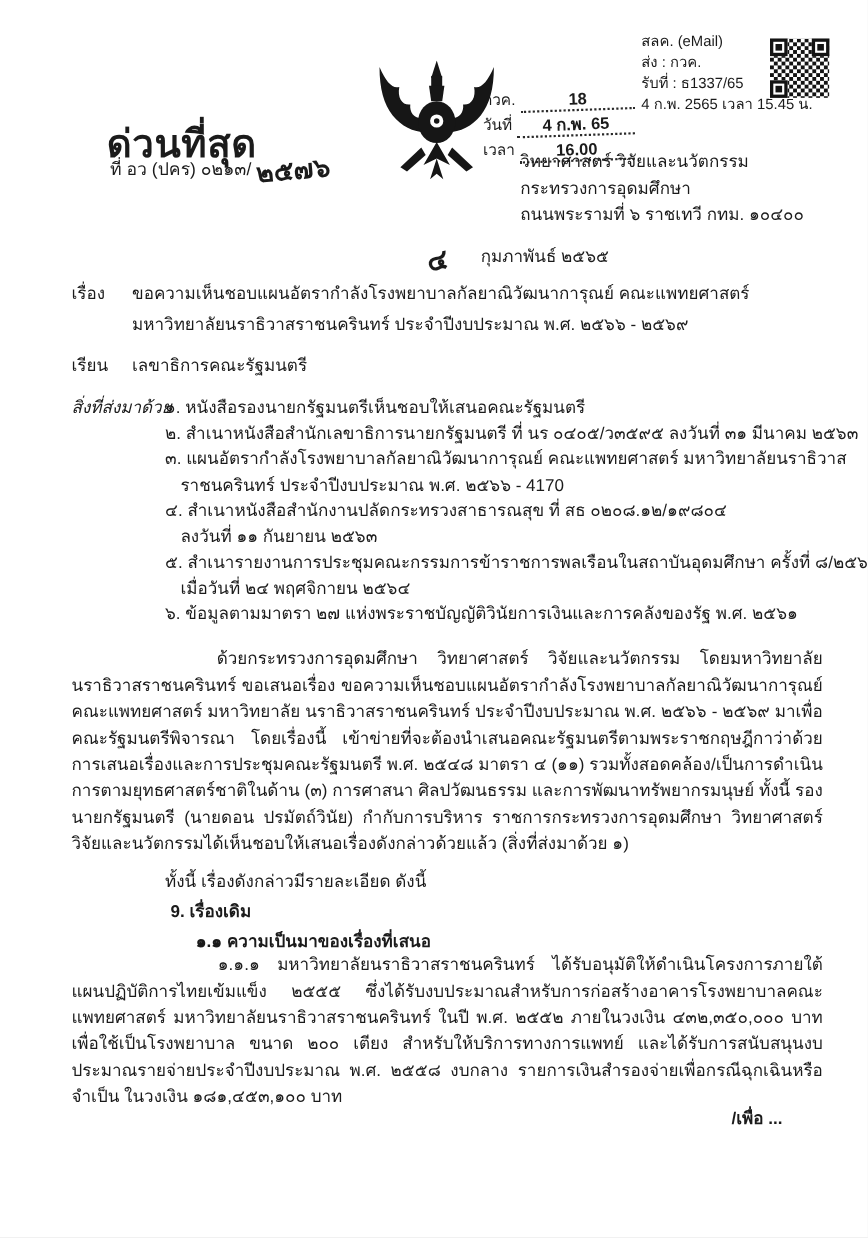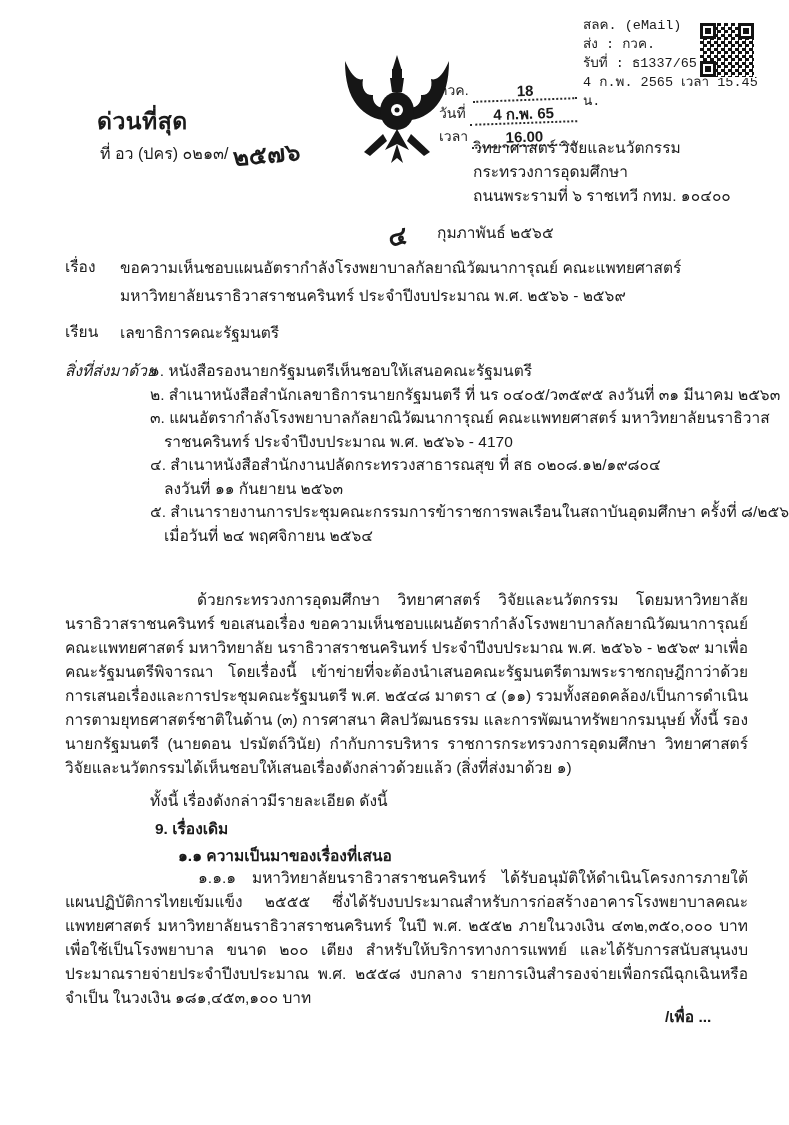--- a/index.html
+++ b/index.html
@@ -11,31 +11,31 @@
   }
   
   .stamp-received{position:absolute;left:439px;top:34px;width:138px;margin-top:44px;}
   .srow{display:flex;align-items:flex-end;height:23px;font-size:14px;}
   .srow .slabel{flex:0 0 auto;padding-right:4px;}
   .srow .svalue{
     flex:1 1 auto;text-align:center;border-bottom:2px dotted #2a2a2a;
     font-weight:700;font-size:15px;transform:rotate(-2deg);line-height:16px;
   }
   
-  .stamp-email{position:absolute;left:583px;top:16px;width:196px;height:100px;font-size:13.5px;line-height:19px;font-family:Liberation Mono, monospace;}
+  .stamp-email{position:absolute;left:583px;top:28px;width:196px;height:100px;font-size:13.5px;line-height:19px;}
   .qr{position:absolute;left:117px;top:7px;width:54px;height:54px;
       background:conic-gradient(#131313 0 25%,#fff 0 50%,#131313 0 75%,#fff 0) 0 0/7px 7px;
       outline:1px solid #fff;}
   .qf{position:absolute;width:16px;height:16px;background:#fff;border:3px solid #131313;box-sizing:border-box;}
   .qf::after{content:"";position:absolute;inset:2px;background:#131313;}
   .qf.tl{left:0;top:0}.qf.tr{right:0;top:0}.qf.bl{left:0;bottom:0}
   
   .garuda{position:absolute;left:336px;top:55px;width:122px;height:112px;}
   
-  .urgent{position:absolute;left:97px;top:103px;font-size:23px;font-weight:800;letter-spacing:.5px;}
+  .urgent{position:absolute;left:97px;top:103px;font-size:35px;font-weight:800;letter-spacing:.5px;}
   .refline{position:absolute;left:100px;top:141px;font-size:16px;white-space:nowrap;}
   .hw{display:inline-block;font-weight:700;font-size:24px;transform:rotate(-5deg);line-height:10px;vertical-align:-4px;}
   
   .agency{position:absolute;left:473px;top:136px;line-height:24px;white-space:nowrap;}
   .dateline{position:absolute;left:388px;top:214px;height:32px;}
   .dateline .day{position:absolute;left:0;top:2px;font-size:25px;font-weight:700;transform:rotate(-10deg);}
   .dateline .drest{position:absolute;left:49px;top:6px;white-space:nowrap;}
   
   .lrow{position:absolute;left:65px;display:grid;grid-template-columns:55px 1fr;width:690px;}
   .lrow .ltext div{white-space:nowrap;line-height:28px;}
@@ -142,20 +142,21 @@
     <div class="alabel">สิ่งที่ส่งมาด้วย</div>
     <div class="alines">
       <div class="aline">๑. หนังสือรองนายกรัฐมนตรีเห็นชอบให้เสนอคณะรัฐมนตรี</div>
       <div class="aline">๒. สำเนาหนังสือสำนักเลขาธิการนายกรัฐมนตรี ที่ นร ๐๔๐๕/ว๓๕๙๕ ลงวันที่ ๓๑ มีนาคม ๒๕๖๓</div>
       <div class="aline">๓. แผนอัตรากำลังโรงพยาบาลกัลยาณิวัฒนาการุณย์ คณะแพทยศาสตร์ มหาวิทยาลัยนราธิวาส</div>
       <div class="aline cont">ราชนครินทร์ ประจำปีงบประมาณ พ.ศ. ๒๕๖๖ - 4170</div>
       <div class="aline">๔. สำเนาหนังสือสำนักงานปลัดกระทรวงสาธารณสุข ที่ สธ ๐๒๐๘.๑๒/๑๙๘๐๔</div>
       <div class="aline cont">ลงวันที่ ๑๑ กันยายน ๒๕๖๓</div>
       <div class="aline">๕. สำเนารายงานการประชุมคณะกรรมการข้าราชการพลเรือนในสถาบันอุดมศึกษา ครั้งที่ ๘/๒๕๖๔</div>
       <div class="aline cont">เมื่อวันที่ ๒๔ พฤศจิกายน ๒๕๖๔</div>
+      <div class="aline">๖. ข้อมูลตามมาตรา ๒๗ แห่งพระราชบัญญัติวินัยการเงินและการคลังของรัฐ พ.ศ. ๒๕๖๑</div>
     </div>
   </div>
 
   <div class="para p1">ด้วยกระทรวงการอุดมศึกษา วิทยาศาสตร์ วิจัยและนวัตกรรม โดยมหาวิทยาลัยนราธิวาสราชนครินทร์ ขอเสนอเรื่อง ขอความเห็นชอบแผนอัตรากำลังโรงพยาบาลกัลยาณิวัฒนาการุณย์ คณะแพทยศาสตร์ มหาวิทยาลัย นราธิวาสราชนครินทร์ ประจำปีงบประมาณ พ.ศ. ๒๕๖๖ - ๒๕๖๙ มาเพื่อคณะรัฐมนตรีพิจารณา โดยเรื่องนี้ เข้าข่ายที่จะต้องนำเสนอคณะรัฐมนตรีตามพระราชกฤษฎีกาว่าด้วยการเสนอเรื่องและการประชุมคณะรัฐมนตรี พ.ศ. ๒๕๔๘ มาตรา ๔ (๑๑) รวมทั้งสอดคล้อง/เป็นการดำเนินการตามยุทธศาสตร์ชาติในด้าน (๓) การศาสนา ศิลปวัฒนธรรม และการพัฒนาทรัพยากรมนุษย์ ทั้งนี้ รองนายกรัฐมนตรี (นายดอน ปรมัตถ์วินัย) กำกับการบริหาร ราชการกระทรวงการอุดมศึกษา วิทยาศาสตร์ วิจัยและนวัตกรรมได้เห็นชอบให้เสนอเรื่องดังกล่าวด้วยแล้ว (สิ่งที่ส่งมาด้วย ๑)</div>
   <div class="intro2">ทั้งนี้ เรื่องดังกล่าวมีรายละเอียด ดังนี้</div>
   <div class="h1">9. เรื่องเดิม</div>
   <div class="h11">๑.๑ ความเป็นมาของเรื่องที่เสนอ</div>
   <div class="para p111">๑.๑.๑ มหาวิทยาลัยนราธิวาสราชนครินทร์ ได้รับอนุมัติให้ดำเนินโครงการภายใต้ แผนปฏิบัติการไทยเข้มแข็ง ๒๕๕๕ ซึ่งได้รับงบประมาณสำหรับการก่อสร้างอาคารโรงพยาบาลคณะแพทยศาสตร์ มหาวิทยาลัยนราธิวาสราชนครินทร์ ในปี พ.ศ. ๒๕๕๒ ภายในวงเงิน ๔๓๒,๓๕๐,๐๐๐ บาท เพื่อใช้เป็นโรงพยาบาล ขนาด ๒๐๐ เตียง สำหรับให้บริการทางการแพทย์ และได้รับการสนับสนุนงบประมาณรายจ่ายประจำปีงบประมาณ พ.ศ. ๒๕๕๘ งบกลาง รายการเงินสำรองจ่ายเพื่อกรณีฉุกเฉินหรือจำเป็น ในวงเงิน ๑๘๑,๔๕๓,๑๐๐ บาท</div>
 
   <div class="contnote">/เพื่อ ...</div>

